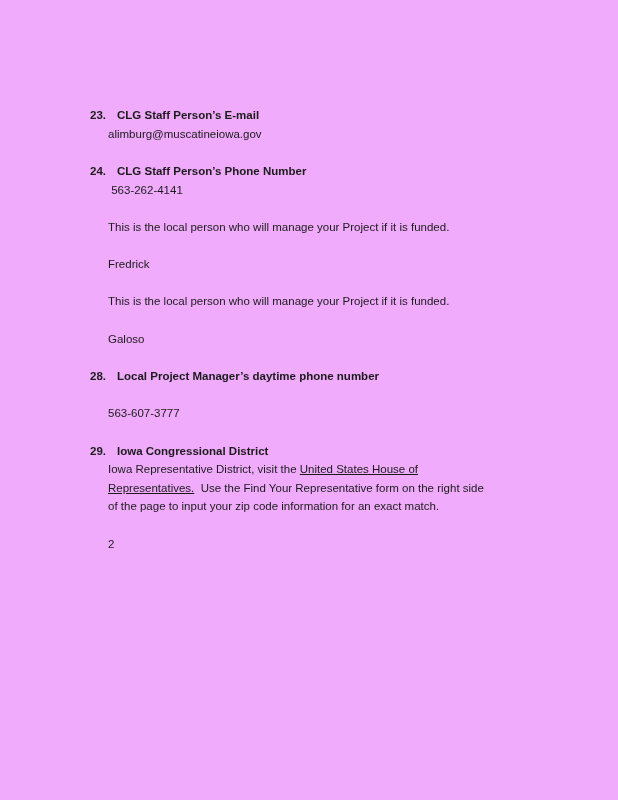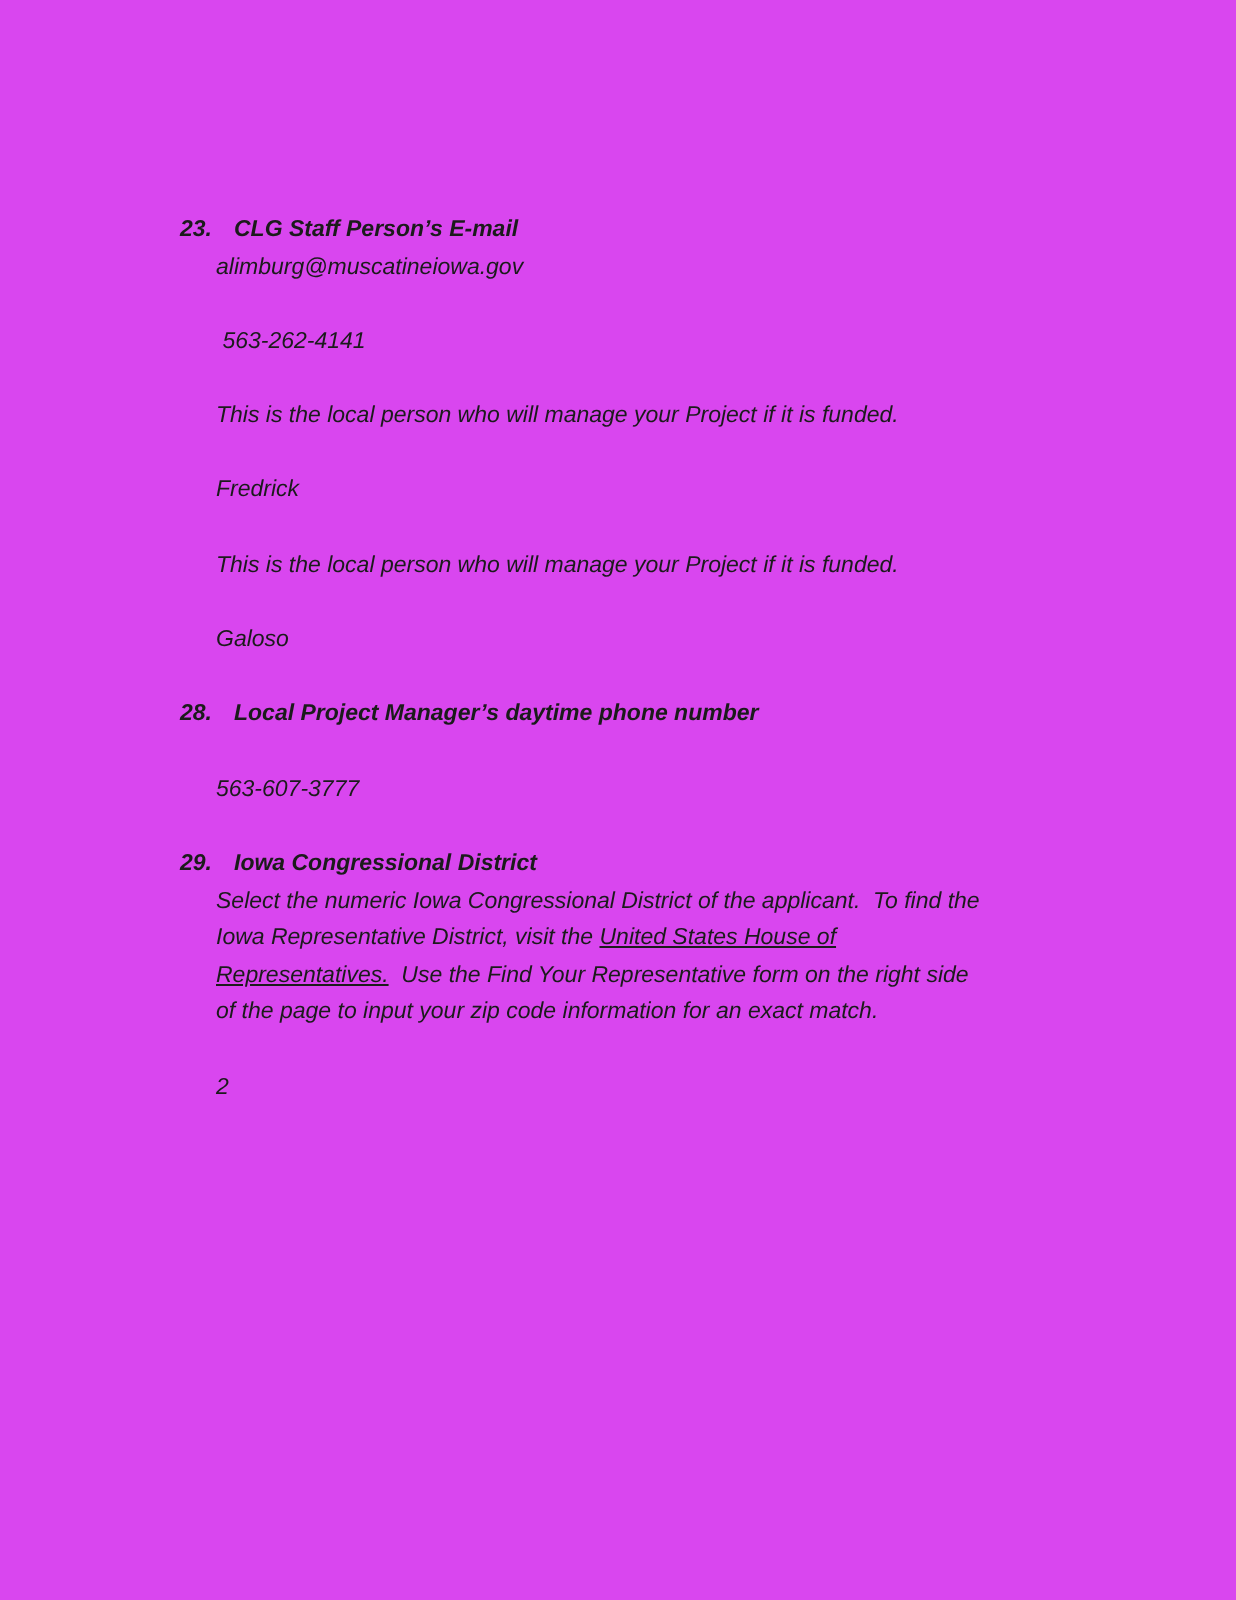--- a/index.html
+++ b/index.html
@@ -1,27 +1,26 @@
 <!DOCTYPE html>
 <html><head>
 <meta charset="utf-8">
 <style>
   html, body { margin: 0; padding: 0; background: #ffffff; }
   .page {
     position: relative;
     width: 618px;
     height: 800px;
-    background: #d946ef;
+    background: #f0abfc;
     box-sizing: border-box;
     padding: 106px 58px 17px 90px;
     font-family: "Liberation Sans", sans-serif;
     font-size: 11.5px;
     color: #1b1b1b;
     overflow: hidden;
-    font-style: italic;
   }
   .line {
     height: 18.65px;
     line-height: 18.65px;
     white-space: pre;
   }
   .heading { font-weight: bold; }
   .qnum { display: inline-block; width: 27px; }
   .body-line { padding-left: 18px; }
   .doc-link {
@@ -34,20 +33,21 @@
 <body>
 
 <div class="page">
   <div id="content">
       <section class="item">
         <div class="line heading"><span class="qnum">23.</span><span class="qtitle">CLG Staff Person’s E-mail</span></div>
         <div class="line body-line">alimburg@muscatineiowa.gov</div>
         <div class="line"></div>
       </section>
       <section class="item">
+        <div class="line heading"><span class="qnum">24.</span><span class="qtitle">CLG Staff Person’s Phone Number</span></div>
         <div class="line body-line"> 563-262-4141</div>
         <div class="line"></div>
       </section>
       <section class="item">
         <div class="line body-line"><span class="seg">This is the local person who will manage your Project if it is funded.</span></div>
         <div class="line"></div>
         <div class="line body-line">Fredrick</div>
         <div class="line"></div>
       </section>
       <section class="item">
@@ -57,21 +57,20 @@
         <div class="line"></div>
       </section>
       <section class="item">
         <div class="line heading"><span class="qnum">28.</span><span class="qtitle">Local Project Manager’s daytime phone number</span></div>
         <div class="line"></div>
         <div class="line body-line">563-607-3777</div>
         <div class="line"></div>
       </section>
       <section class="item">
         <div class="line heading"><span class="qnum">29.</span><span class="qtitle">Iowa Congressional District</span></div>
-        <div class="line body-line"><span class="seg">Select the numeric Iowa Congressional District of the applicant.  To find the</span></div>
         <div class="line body-line"><span class="seg">Iowa Representative District, visit the </span><a class="doc-link">United States House of</a></div>
         <div class="line body-line"><a class="doc-link">Representatives.</a><span class="seg">  Use the Find Your Representative form on the right side</span></div>
         <div class="line body-line"><span class="seg">of the page to input your zip code information for an exact match.</span></div>
         <div class="line"></div>
       </section>
       <div class="line body-line">2</div>
     </div>
 </div>
 
 </body></html>

